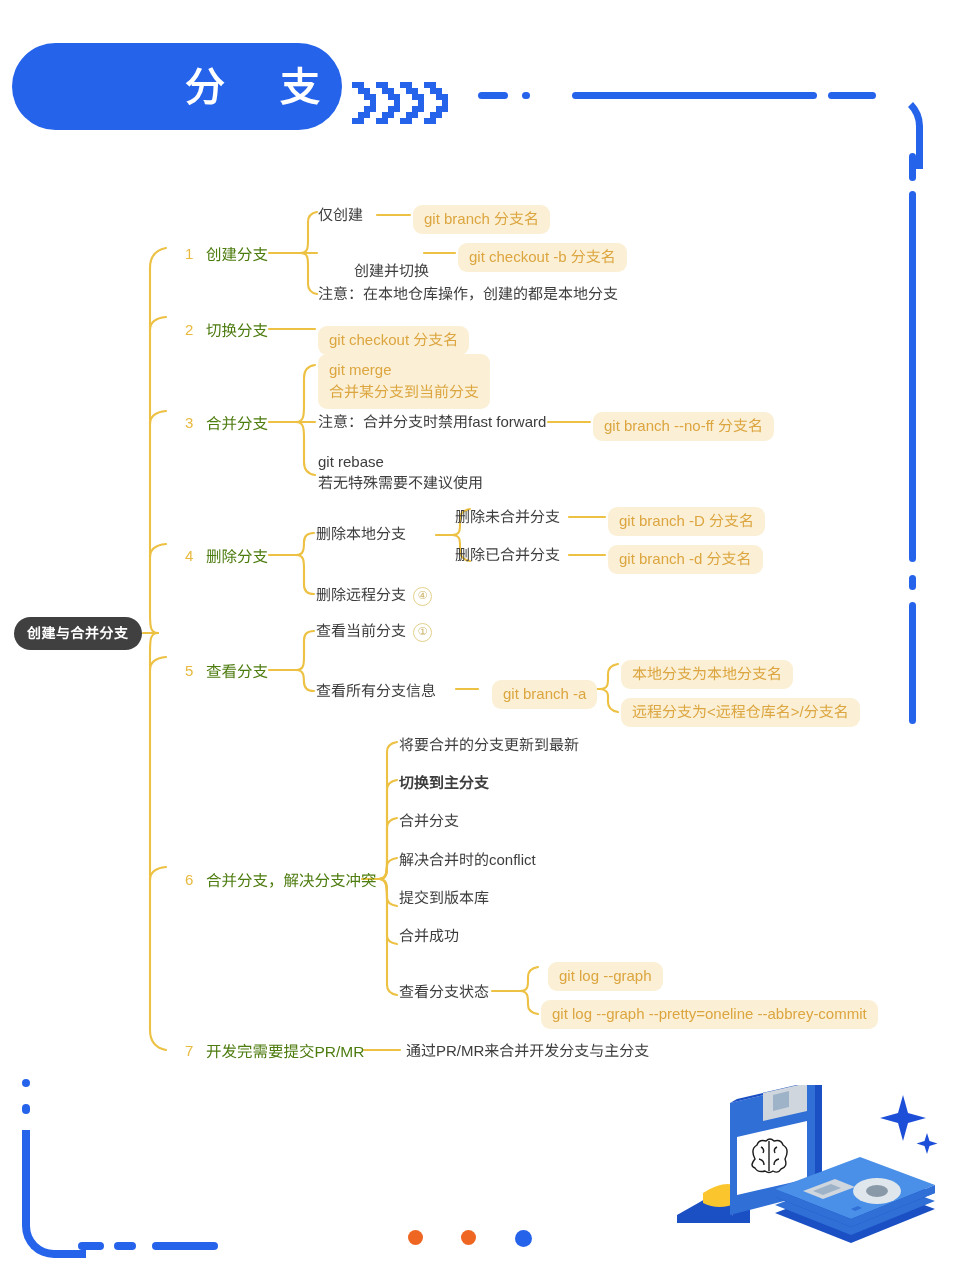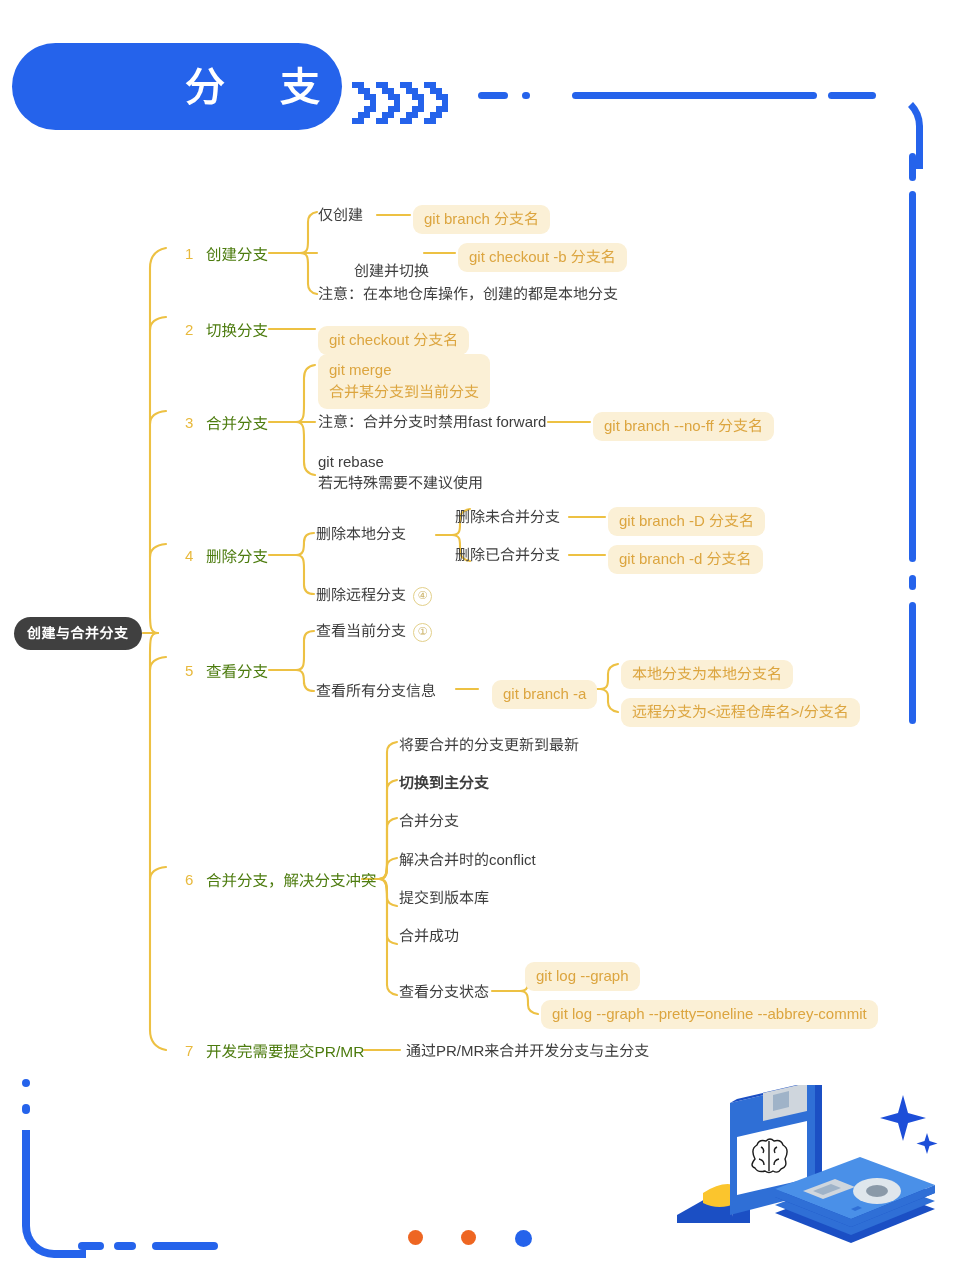--- a/index.html
+++ b/index.html
@@ -377,21 +377,21 @@
   <div class="node l1" style="left:206px;top:871px;">合并分支，解决分支冲突</div>
 
   <div class="node l2" style="left:399px;top:736px;">将要合并的分支更新到最新</div>
   <div class="node l2" style="left:399px;top:774px;font-weight:bold;">切换到主分支</div>
   <div class="node l2" style="left:399px;top:812px;">合并分支</div>
   <div class="node l2" style="left:399px;top:851px;">解决合并时的conflict</div>
   <div class="node l2" style="left:399px;top:889px;">提交到版本库</div>
   <div class="node l2" style="left:399px;top:927px;">合并成功</div>
   <div class="node l2" style="left:399px;top:983px;">查看分支状态</div>
 
-  <div class="node" style="left:525px;top:962px;border-radius:14px;">
+  <div class="node" style="left:548px;top:962px;border-radius:14px;">
     <span class="tag">git log --graph</span>
   </div>
   <div class="node" style="left:541px;top:1000px;">
     <span class="tag">git log --graph --pretty=oneline --abbrey-commit</span>
   </div>
 
   <div class="node idx" style="left:185px;top:1042px;">7</div>
   <div class="node l1" style="left:206px;top:1042px;">开发完需要提交PR/MR</div>
   <div class="node l2" style="left:406px;top:1042px;">通过PR/MR来合并开发分支与主分支</div>
 

